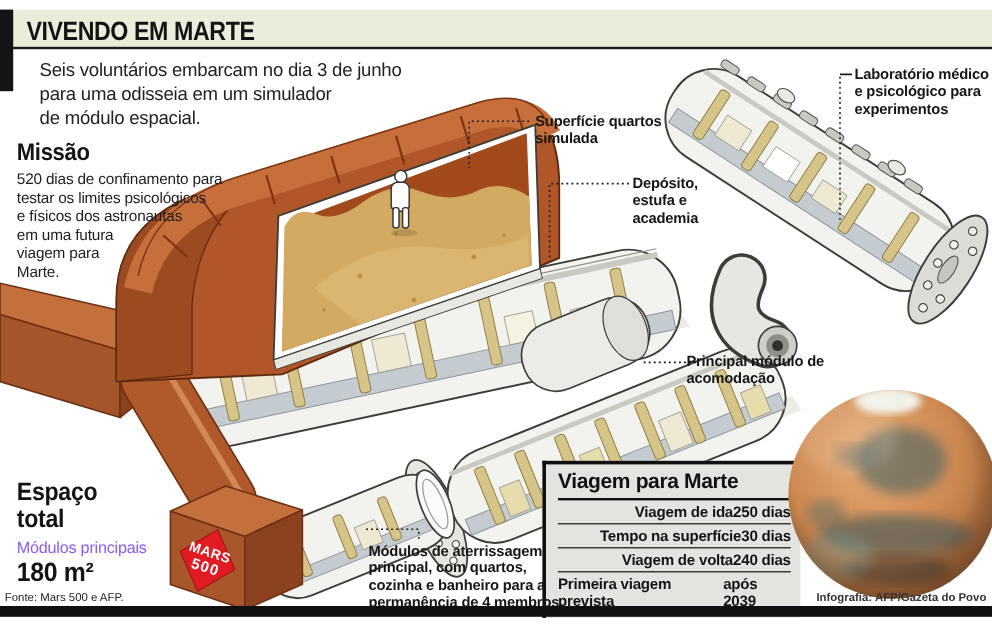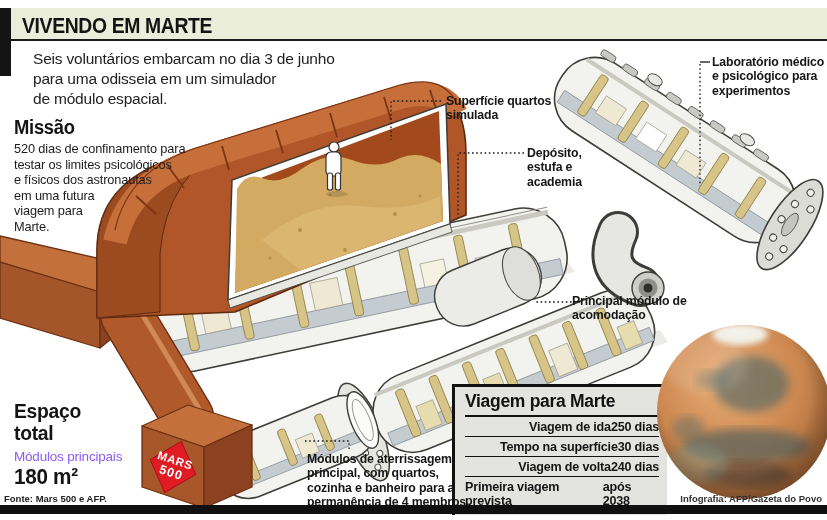--- a/index.html
+++ b/index.html
@@ -21,21 +21,21 @@
   .space-val{position:absolute;left:14px;top:464px;font-size:22px;font-weight:800;color:#141414;letter-spacing:-0.3px;transform:scaleX(.94);transform-origin:0 0;z-index:6;}
   
   .lbl{position:absolute;font-size:12.3px;font-weight:600;line-height:1.16;color:#161616;letter-spacing:-0.15px;z-index:5;}
   
   .mtable{position:absolute;left:452px;top:384px;width:215px;background:#e3e3e0;border-top:3px solid #111;border-left:3px solid #111;padding:4px 8px 5px 10px;z-index:3;}
   .mtable .t-title{font-size:17.5px;font-weight:800;color:#111;letter-spacing:-0.3px;border-bottom:2px solid #111;padding-bottom:3px;transform-origin:0 0;}
   .mtable .t-row{display:flex;justify-content:flex-end;font-size:12.6px;font-weight:700;color:#151515;padding:3px 0 2px 0;border-bottom:1.5px solid #111;letter-spacing:-0.2px;}
   .mtable .t-row.last{border-bottom:none;}
   #planet{position:absolute;left:656px;top:322px;z-index:4;}
   
-  .src{position:absolute;left:4px;top:493px;font-size:9.5px;font-weight:700;color:#222;z-index:6;}
+  .src{position:absolute;left:4px;top:493px;font-size:9.5px;font-weight:400;color:#222;z-index:6;}
   .credit{position:absolute;right:5px;top:493px;font-size:9.5px;font-weight:600;color:#333;z-index:6;}
   .footer-bar{position:absolute;left:0;top:505px;width:827px;height:9px;background:#101010;z-index:7;}
 </style>
 </head>
 <body>
 
 <div class="stage">
 
   <svg id="art" width="827" height="520" viewBox="0 0 827 520">
 
@@ -301,21 +301,21 @@
     <div class="t-row">
       <span>Tempo na superfície</span>
       <span>30 dias</span>
     </div>
     <div class="t-row">
       <span>Viagem de volta</span>
       <span>240 dias</span>
     </div>
     <div class="t-row last">
       <span>Primeira viagem prevista</span>
-      <span>após 2038</span>
+      <span>após 2039</span>
     </div>
   </div>
 
   <svg id="planet" width="180" height="182" viewBox="0 0 180 182">
     <defs>
       <radialGradient id="gMars" cx="40%" cy="32%" r="75%">
         <stop offset="0%" stop-color="#e8ae77"></stop>
         <stop offset="55%" stop-color="#cd8850"></stop>
         <stop offset="100%" stop-color="#9a5f33"></stop>
       </radialGradient>

